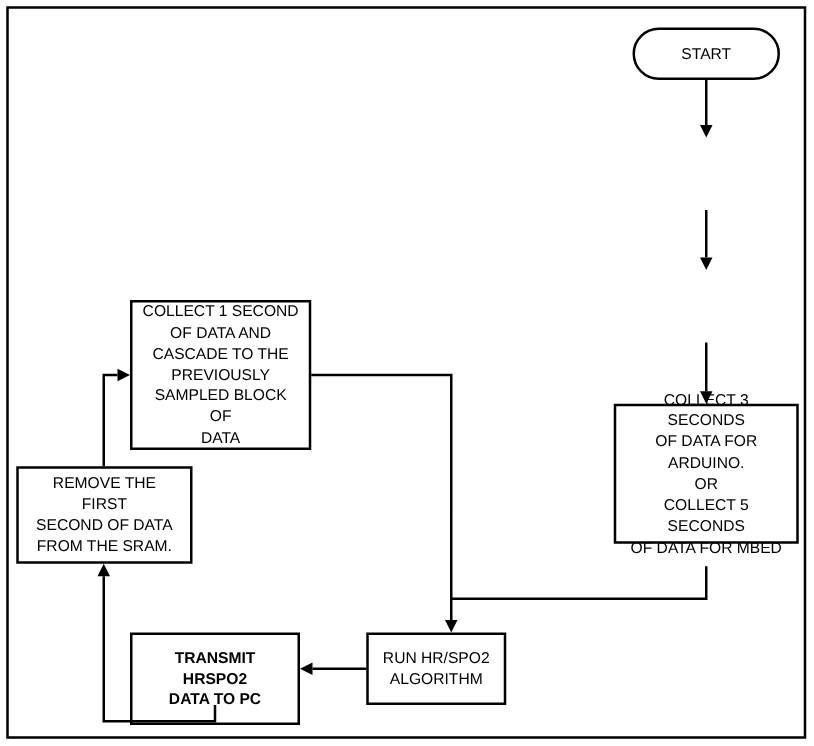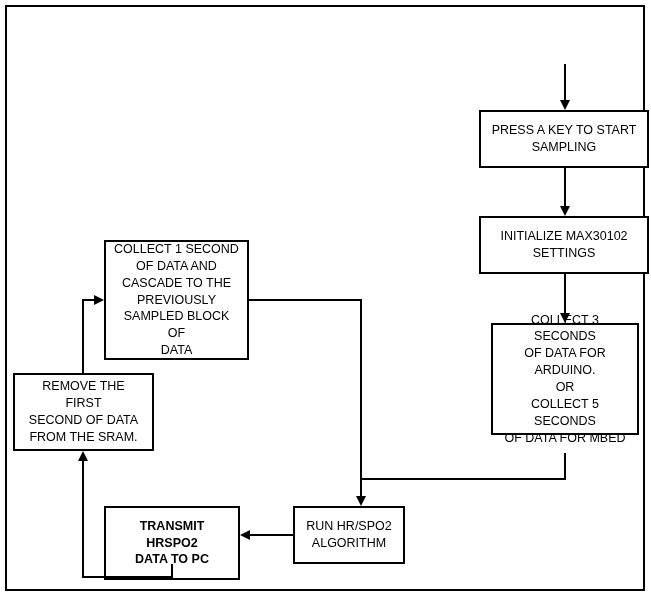--- a/index.html
+++ b/index.html
@@ -54,26 +54,23 @@
   svg.arrow polygon {
     fill: #000;
   }
 </style>
 </head>
 <body>
 
 <div class="canvas">
   <div class="frame"></div>
 
+  <div class="node terminator" style="left:506px; top:22px; width:118px; height:42px;">START</div>
 
-  <div class="node" style="left:479px; top:110px; width:170px; height:58px;">PRESS A KEY TO START
-SAMPLING</div>
 
-  <div class="node" style="left:479px; top:216px; width:170px; height:58px;">INITIALIZE MAX30102
-SETTINGS</div>
 
   <div class="node" style="left:491px; top:323px; width:148px; height:112px;">COLLECT 3 SECONDS
 OF DATA FOR
 ARDUINO.
 OR
 COLLECT 5 SECONDS
 OF DATA FOR MBED</div>
 
   <div class="node" style="left:293px; top:506px; width:112px; height:58px;">RUN HR/SPO2
 ALGORITHM</div>

